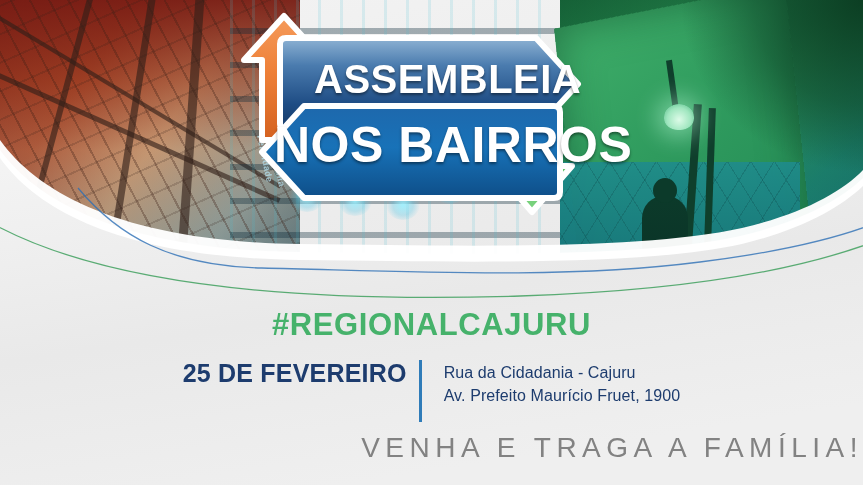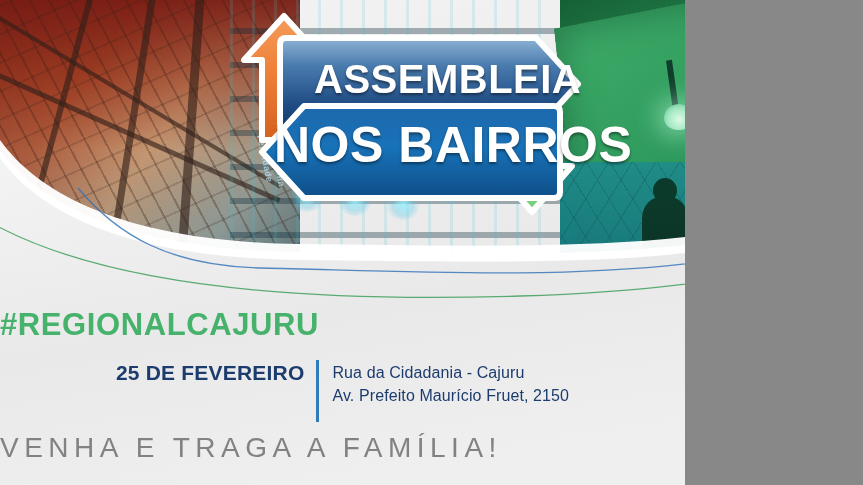--- a/index.html
+++ b/index.html
@@ -4,21 +4,21 @@
 <title>Assembleia nos Bairros</title>
 <style>
   * { margin:0; padding:0; box-sizing:border-box; }
   html,body { background:#888; }
   body {
     font-family:"Liberation Sans", sans-serif;
     display:flex; align-items:flex-start; justify-content:flex-start;
   }
   .banner {
     position:relative;
-    width:685px; height:485px;
+    width:863px; height:485px;
     overflow:hidden;
     background:linear-gradient(170deg,#F3F3F3 0%,#EAEAEA 55%,#EDEDED 100%);
   }
 
   
   .photo-band {
     position:absolute; left:0; top:0; width:863px; height:272px;
     overflow:hidden;
   }
   .photo-layer { position:absolute; inset:0; }
@@ -122,38 +122,38 @@
     position:absolute; color:#fff; font-weight:bold;
     font-family:"Liberation Sans", sans-serif;
     text-shadow:0 2px 3px rgba(0,0,0,.45);
     white-space:nowrap;
   }
   .t-assembleia { left:78px; top:49px; font-size:40px; letter-spacing:.5px; }
   .t-bairros    { left:38px; top:108px; font-size:50px; letter-spacing:.5px; }
 
   
   .hash {
-    position:absolute; left:0; right:0; top:307px; text-align:left;
+    position:absolute; left:0; right:0; top:307px; text-align:center;
     color:#46b26b; font-size:31px; font-weight:bold; letter-spacing:.6px;
   }
   .info {
     position:absolute; left:0; right:0; top:358px;
     display:flex; justify-content:center; align-items:flex-start; gap:0;
   }
   .when {
-    color:#1d3c6e; font-size:21px; font-weight:bold; line-height:30px;
+    color:#1d3c6e; font-size:25px; font-weight:bold; line-height:30px;
     text-align:left; letter-spacing:.2px; padding-right:12px;
   }
   .divider { width:3px; height:62px; background:#2f7cb9; margin-top:2px; }
   .where {
-    color:#1d3c6e; font-size:16px; line-height:23px; padding-left:13px;
+    color:#1d3c6e; font-size:16px; line-height:23px; padding-left:22px;
     padding-top:3px; letter-spacing:.1px;
   }
   .tagline {
-    position:absolute; left:0; right:0; top:432px; text-align:left;
+    position:absolute; left:0; right:0; top:432px; text-align:right;
     color:#828282; font-size:28px; letter-spacing:5.5px; font-weight:300;
   }
 </style>
 </head>
 <body>
 
 <div class="banner">
 
   <div class="photo-band">
 
@@ -256,19 +256,19 @@
 
   <div class="hash">#REGIONALCAJURU</div>
 
   <div class="info">
     <div class="when">
       <div>25 DE FEVEREIRO</div>
     </div>
     <div class="divider"></div>
     <div class="where">
       <div>Rua da Cidadania - Cajuru</div>
-      <div>Av. Prefeito Maurício Fruet, 2150</div>
+      <div>Av. Prefeito Maurício Fruet, 1900</div>
     </div>
   </div>
 
   <div class="tagline">VENHA E TRAGA A FAMÍLIA!</div>
 
 </div>
 
 </body></html>

